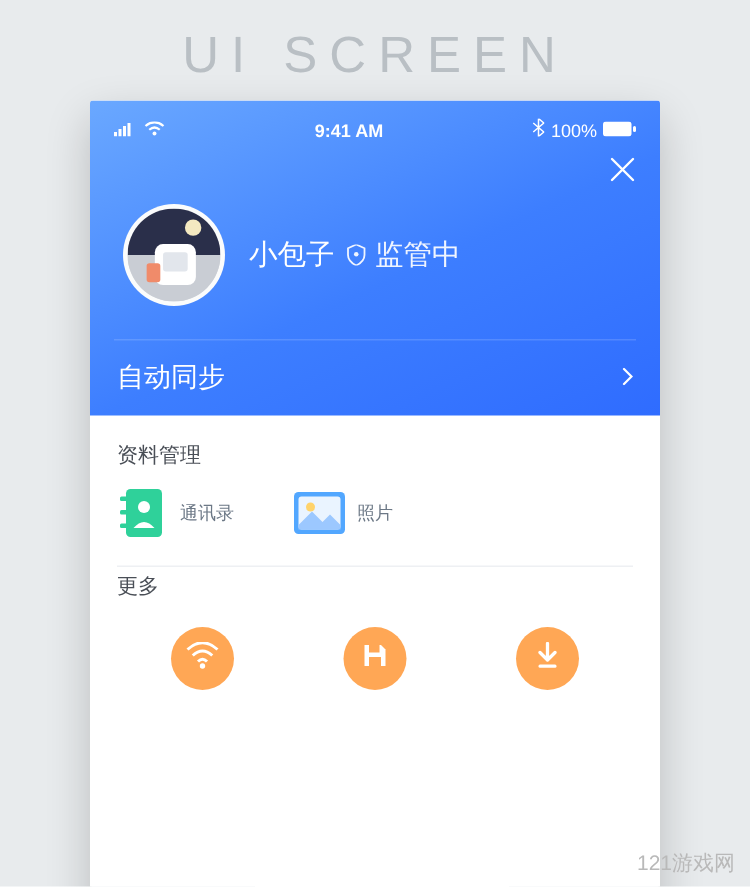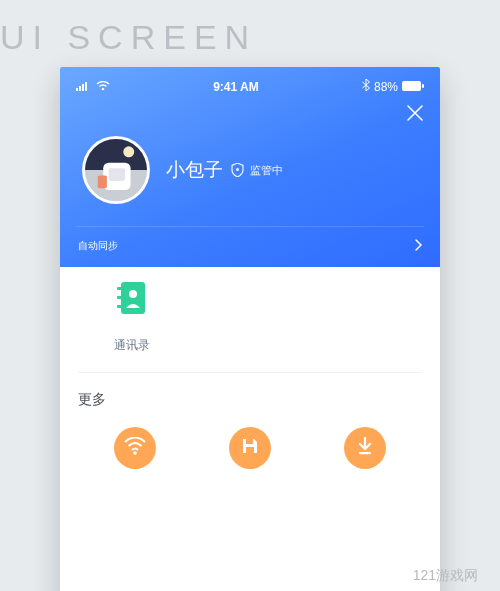--- a/index.html
+++ b/index.html
@@ -5,20 +5,21 @@
   * { margin: 0; padding: 0; box-sizing: border-box; }
   body {
     font-family: -apple-system, "PingFang SC", "Helvetica Neue", sans-serif;
     background: #e8ebed;
     width: 500px;
     height: 591px;
     overflow: hidden;
     position: relative;
   }
   .outer-title {
+    text-align: center;
     color: #b9bfc4;
     font-size: 34px;
     letter-spacing: 8px;
     font-weight: 300;
     padding: 18px 0 10px;
   }
   .phone {
     background: #fff;
     width: 380px;
     margin: 0 auto;
@@ -61,59 +62,59 @@
     border-radius: 50%;
     border: 3px solid rgba(255,255,255,0.9);
     background: #d8dce2;
     overflow: hidden;
     position: relative;
     flex-shrink: 0;
   }
   .avatar svg { width: 100%; height: 100%; }
   .profile-text { display: flex; flex-direction: row; gap: 8px; }
   .username { font-size: 19px; font-weight: 500; }
-  .status-line { display: flex; align-items: center; gap: 6px; font-size: 11px; opacity: 0.92; }
+  .status-line { display: flex; align-items: center; gap: 6px; font-size: 19px; opacity: 0.92; }
   .shield-icon { display: inline-flex; }
   .sync-row {
     display: flex;
     justify-content: space-between;
     align-items: center;
-    font-size: 10px;
+    font-size: 18px;
     padding: 12px 2px 14px;
     border-top: 1px solid rgba(255,255,255,0.15);
   }
   .content { padding: 14px 18px 0; }
   .section-title { font-size: 14px; color: #4a4f57; padding: 4px 0 12px; }
   .grid3 {
     display: grid;
     grid-template-columns: repeat(3, 1fr);
     gap: 20px 10px;
     padding-bottom: 18px;
   }
   .cell {
     display: flex;
-    flex-direction: column;
-    align-items: center;
-    gap: 22px;
+    flex-direction: row;
+    align-items: center;
+    gap: 8px;
     cursor: pointer;
   }
   .cell-label { font-size: 12px; color: #6c7886; }
   .ico { width: 34px; height: 34px; display: flex; align-items: center; justify-content: center; }
-  .more-section { border-top: 1px solid #eef0f3; padding-top: 14px; }
+  .more-section { border-top: 1px solid #eef0f3; }
   .more-row { display: flex; justify-content: space-around; padding-top: 6px; }
   .circle-btn {
     width: 42px; height: 42px;
     border-radius: 50%;
     background: #ffa755;
     display: flex; align-items: center; justify-content: center;
     cursor: pointer;
   }
   .watermark {
     position: absolute;
-    right: 22px;
+    right: 10px;
     bottom: 6px;
     font-size: 14px;
     color: #b9b9b9;
   }
 </style>
 </head>
 <body>
 
 <div class="outer-title">UI SCREEN</div>
 
@@ -142,21 +143,21 @@
             </svg>
         </span>
       </div>
       <div class="status-center">9:41 AM</div>
       <div class="status-right">
         <span>
           <svg width="8" height="12" viewBox="0 0 8 12">
               <path d="M4 0 L4 12 L7.5 9 L0.5 3 M4 0 L7.5 3 L0.5 9" fill="none" stroke="#fff" stroke-width="1"></path>
             </svg>
         </span>
-        <span>88%</span>
+        <span>100%</span>
         <span>
           <svg width="22" height="10" viewBox="0 0 22 10">
               <rect x="0" y="0" width="19" height="10" rx="2" fill="#fff"></rect>
               <rect x="20" y="3" width="2" height="4" rx="1" fill="#fff"></rect>
             </svg>
         </span>
       </div>
     </div>
 
     <div class="close-row">
@@ -196,37 +197,49 @@
       <span>自动同步</span>
       <span>
         <svg width="8" height="12" viewBox="0 0 8 12">
             <path d="M2 1 L7 6 L2 11" fill="none" stroke="#fff" stroke-width="1.5" stroke-linecap="round"></path>
           </svg>
       </span>
     </div>
   </div>
 
   <div class="content">
+    <div class="section-title">资料管理</div>
 
     <div class="grid3">
 
       <div class="cell">
         <span class="ico">
           <svg width="30" height="32" viewBox="0 0 30 32">
               <rect x="4" y="0" width="24" height="32" rx="3" fill="#2fd19a"></rect>
               <rect x="0" y="5" width="5" height="3" rx="1" fill="#2fd19a"></rect>
               <rect x="0" y="14" width="5" height="3" rx="1" fill="#2fd19a"></rect>
               <rect x="0" y="23" width="5" height="3" rx="1" fill="#2fd19a"></rect>
               <circle cx="16" cy="12" r="4" fill="#fff"></circle>
               <path d="M9 26 Q16 18 23 26 Z" fill="#fff"></path>
             </svg>
         </span>
         <span class="cell-label">通讯录</span>
       </div>
 
+      <div class="cell">
+        <span class="ico">
+          <svg width="34" height="28" viewBox="0 0 34 28">
+              <rect x="0" y="0" width="34" height="28" rx="3" fill="#52a7ff"></rect>
+              <rect x="3" y="3" width="28" height="22" rx="2" fill="#eaf4ff"></rect>
+              <circle cx="11" cy="10" r="3" fill="#ffd36b"></circle>
+              <path d="M3 22 L12 13 L19 20 L24 15 L31 22 V25 H3 Z" fill="#9cc8ff"></path>
+            </svg>
+        </span>
+        <span class="cell-label">照片</span>
+      </div>
 
 
 
 
 
     </div>
 
     <div class="more-section">
       <div class="section-title">更多</div>
       <div class="more-row">

